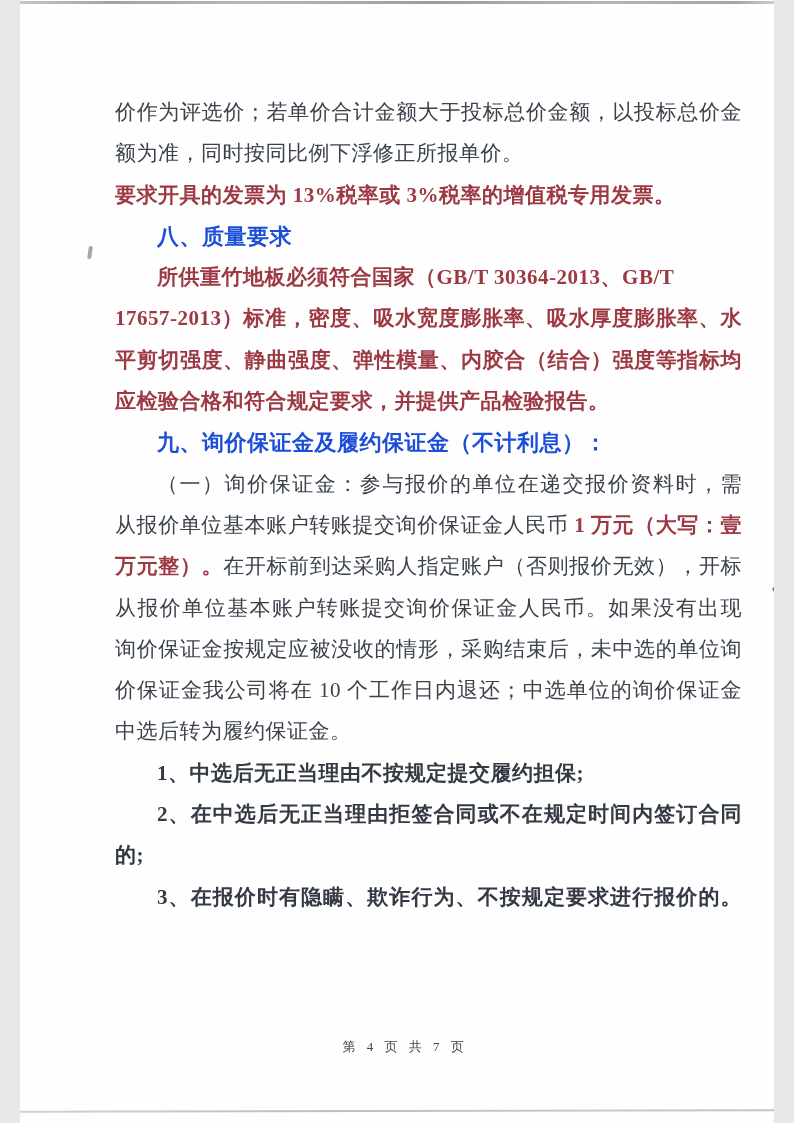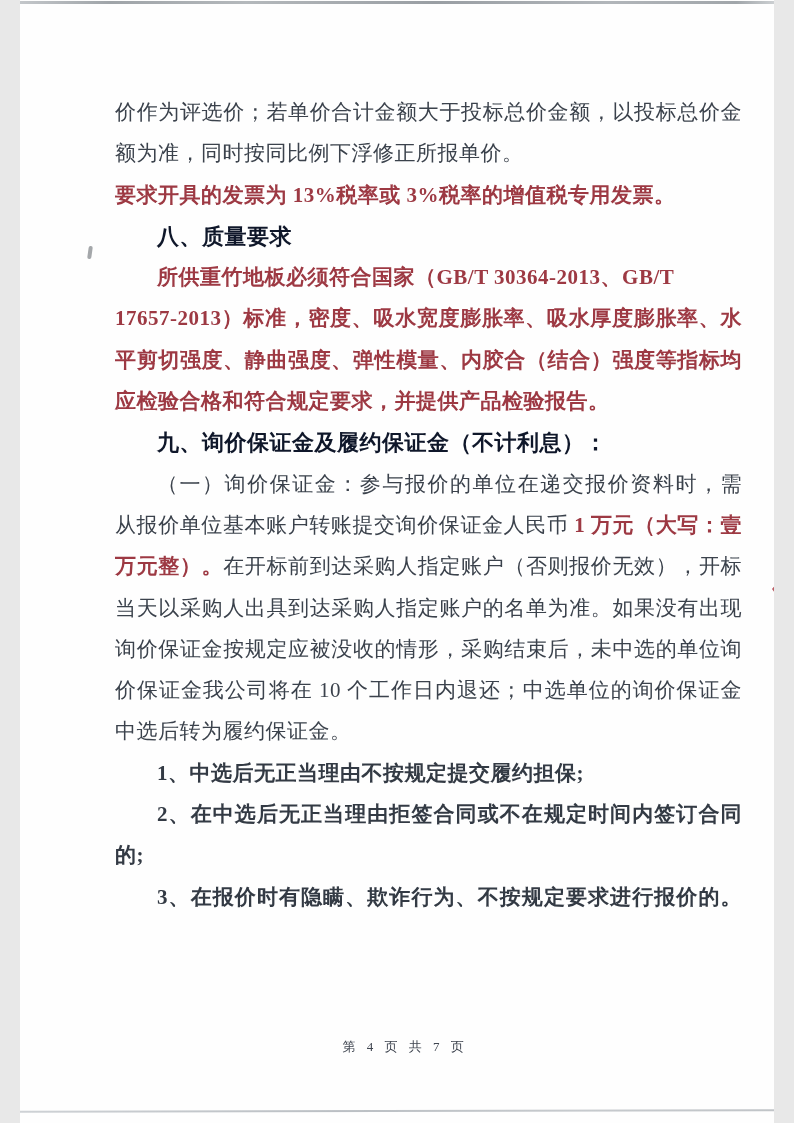--- a/index.html
+++ b/index.html
@@ -41,21 +41,21 @@
   }
   .line.indent{text-indent:42px;}
   .line.fill{
     white-space:normal;
     text-align:justify;
     -moz-text-align-last:justify;
     text-align-last:justify;
   }
   .run-body{font-family:"Liberation Serif",serif;color:#3b424c;}
   .run-red{font-family:"Liberation Serif",serif;color:#9d3943;font-weight:bold;text-align:center;}
-  .run-hei{font-family:"Liberation Sans",sans-serif;color:#0f172a;font-weight:bold;font-size:22px;}
+  .run-hei{font-family:"Liberation Sans",sans-serif;color:#1d4ed8;font-weight:bold;font-size:22px;}
   .run-bold{font-family:"Liberation Serif",serif;color:#333a44;font-weight:bold;}
   
   .footer{
     position:absolute;top:1038px;left:8px;width:100%;
     text-align:center;
     font-size:13px;letter-spacing:4px;color:#3f4550;
     font-family:"Liberation Serif",serif;
   }
   
   .seal{
@@ -79,21 +79,21 @@
       <div class="line"><span class="run-red">要求开具的发票为 13%税率或 3%税率的增值税专用发票。</span></div>
       <div class="line indent"><span class="run-hei">八、质量要求</span></div>
       <div class="line indent"><span class="run-red">所供重竹地板必须符合国家（GB/T 30364-2013、GB/T</span></div>
       <div class="line fill"><span class="run-red">17657-2013）标准，密度、吸水宽度膨胀率、吸水厚度膨胀率、水</span></div>
       <div class="line fill"><span class="run-red">平剪切强度、静曲强度、弹性模量、内胶合（结合）强度等指标均</span></div>
       <div class="line"><span class="run-red">应检验合格和符合规定要求，并提供产品检验报告。</span></div>
       <div class="line indent"><span class="run-hei">九、询价保证金及履约保证金（不计利息）：</span></div>
       <div class="line indent fill"><span class="run-body">（一）询价保证金：参与报价的单位在递交报价资料时，需</span></div>
       <div class="line fill"><span class="run-body">从报价单位基本账户转账提交询价保证金人民币 </span><span class="run-red">1 万元（大写：壹</span></div>
       <div class="line fill"><span class="run-red">万元整）。</span><span class="run-body">在开标前到达采购人指定账户（否则报价无效），开标</span></div>
-      <div class="line fill"><span class="run-body">当天以采购人出具到达采购人指定账户的名单为准。如果没有出现</span></div>
+      <div class="line fill"><span class="run-body">从报价单位基本账户转账提交询价保证金人民币。如果没有出现</span></div>
       <div class="line fill"><span class="run-body">询价保证金按规定应被没收的情形，采购结束后，未中选的单位询</span></div>
       <div class="line fill"><span class="run-body">价保证金我公司将在 10 个工作日内退还；中选单位的询价保证金</span></div>
       <div class="line"><span class="run-body">中选后转为履约保证金。</span></div>
       <div class="line indent"><span class="run-bold">1、中选后无正当理由不按规定提交履约担保;</span></div>
       <div class="line indent fill"><span class="run-bold">2、在中选后无正当理由拒签合同或不在规定时间内签订合同</span></div>
       <div class="line"><span class="run-bold">的;</span></div>
       <div class="line indent fill"><span class="run-bold">3、在报价时有隐瞒、欺诈行为、不按规定要求进行报价的。</span></div>
     </div>
 
   <div class="seal">

